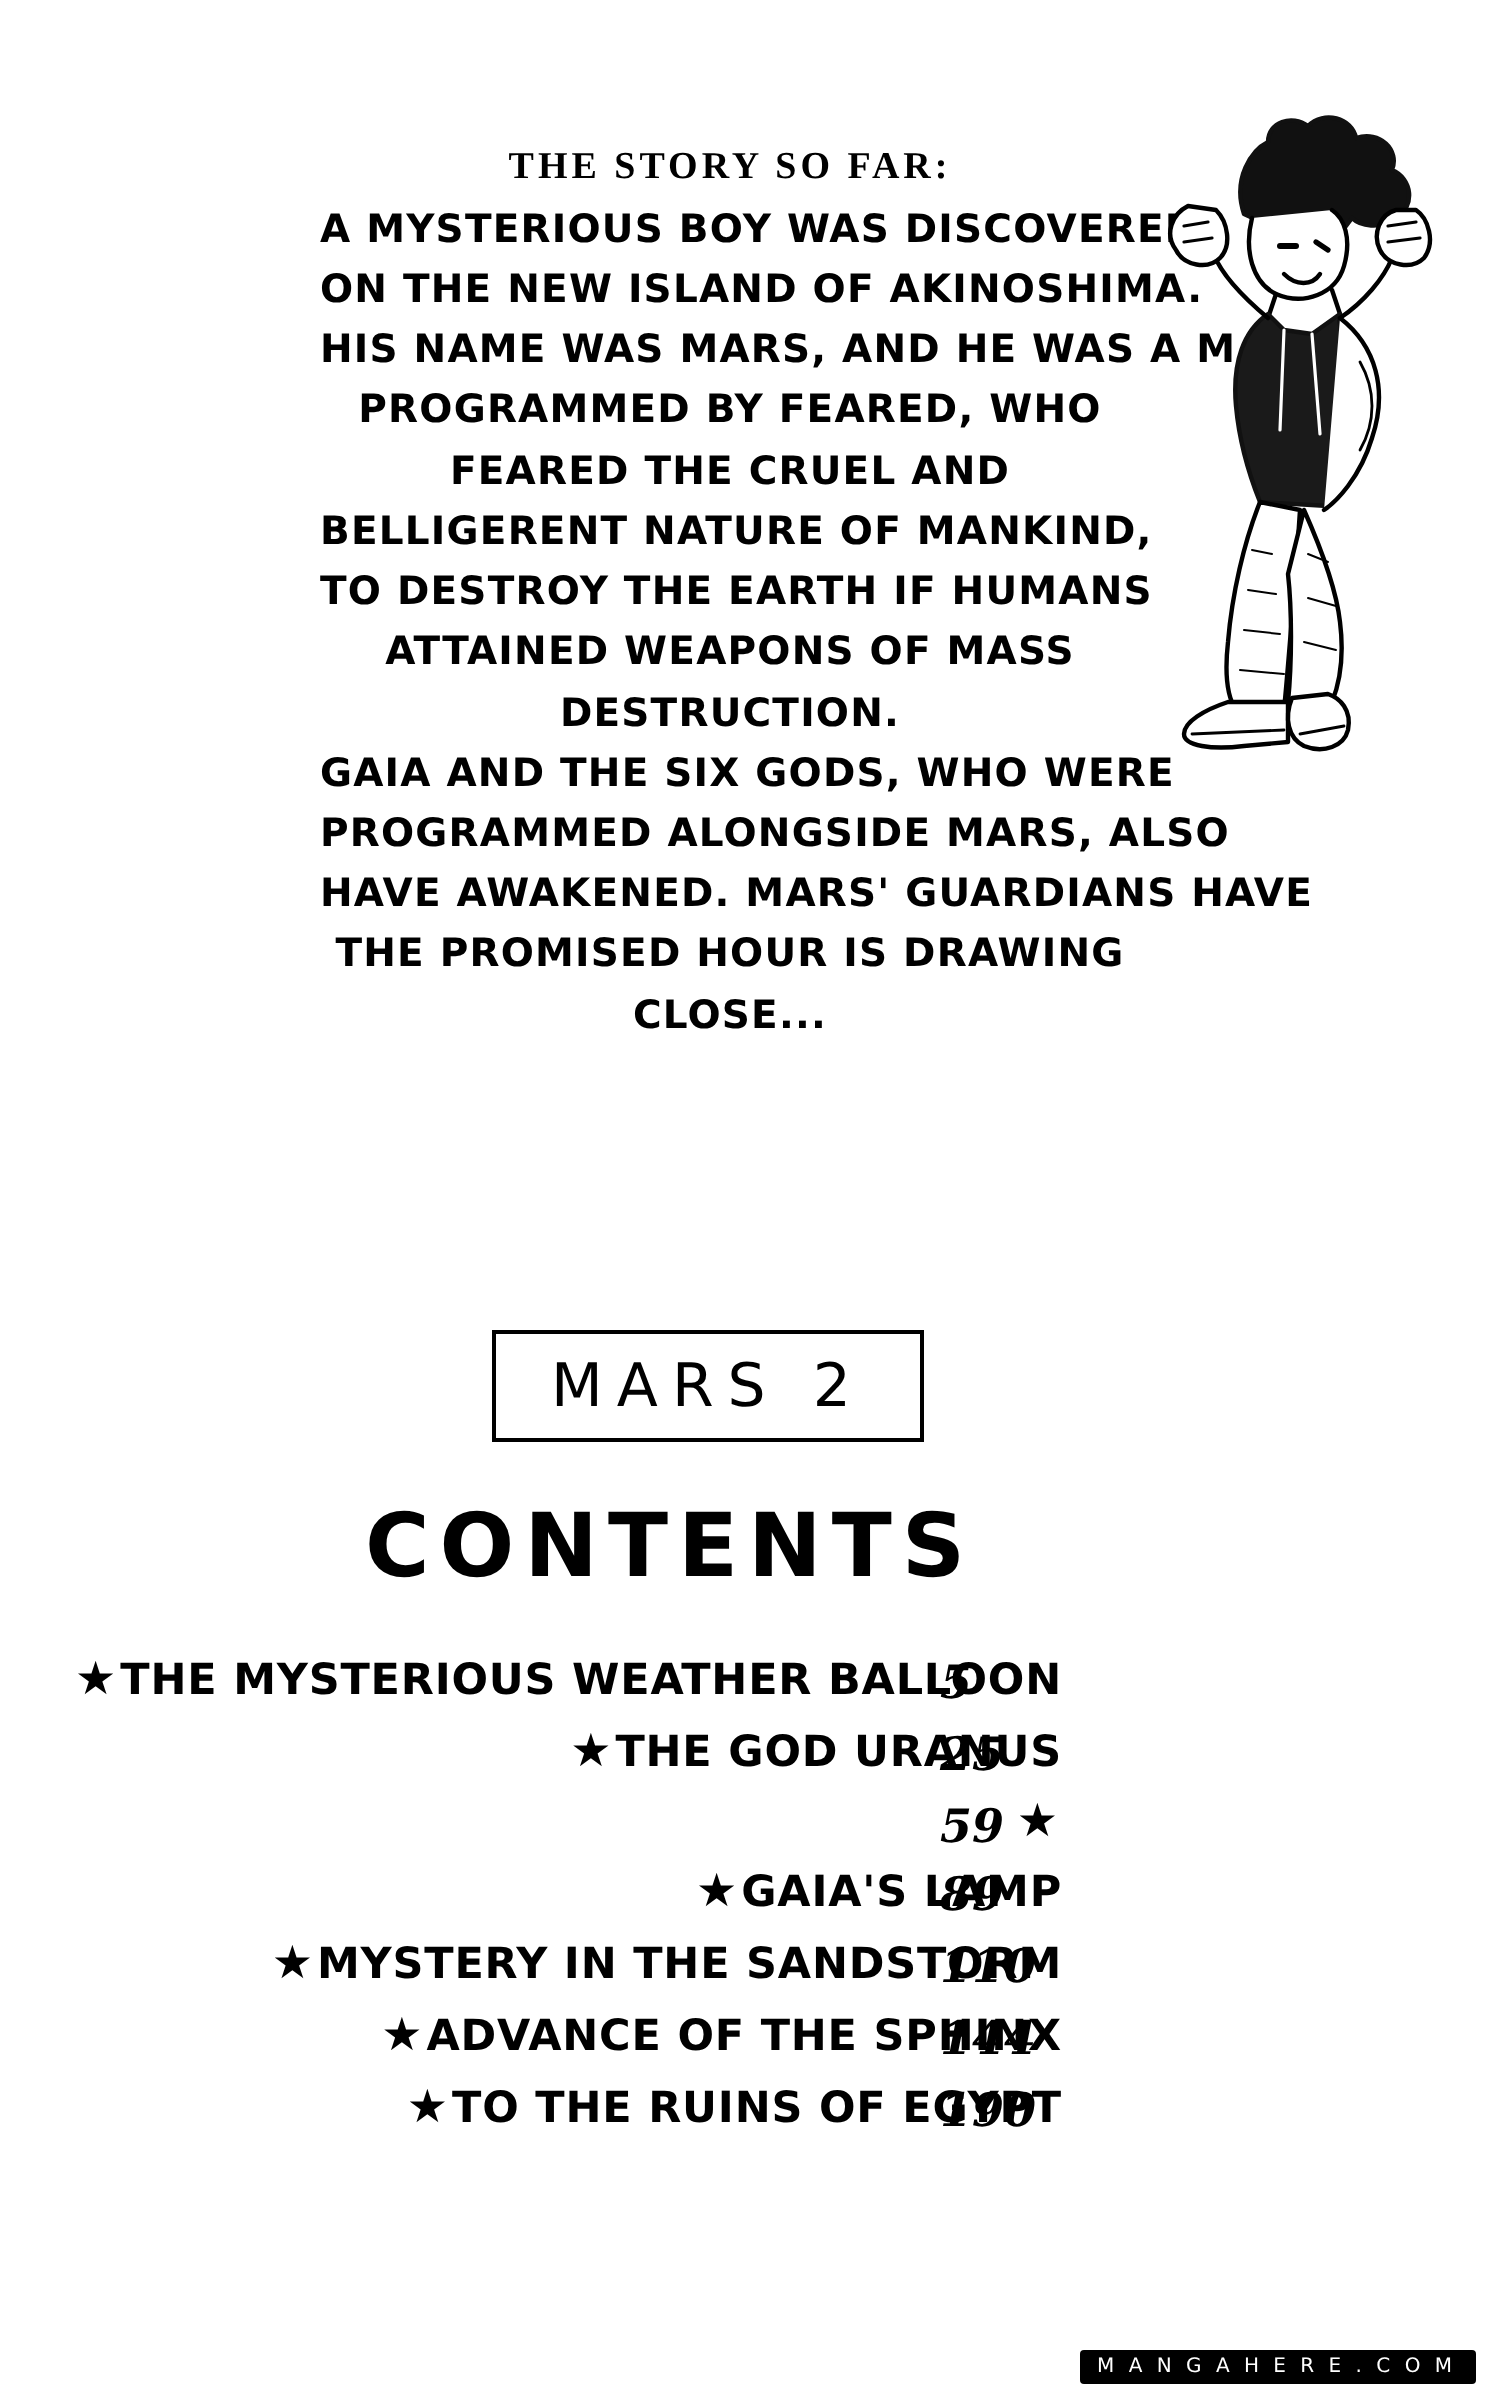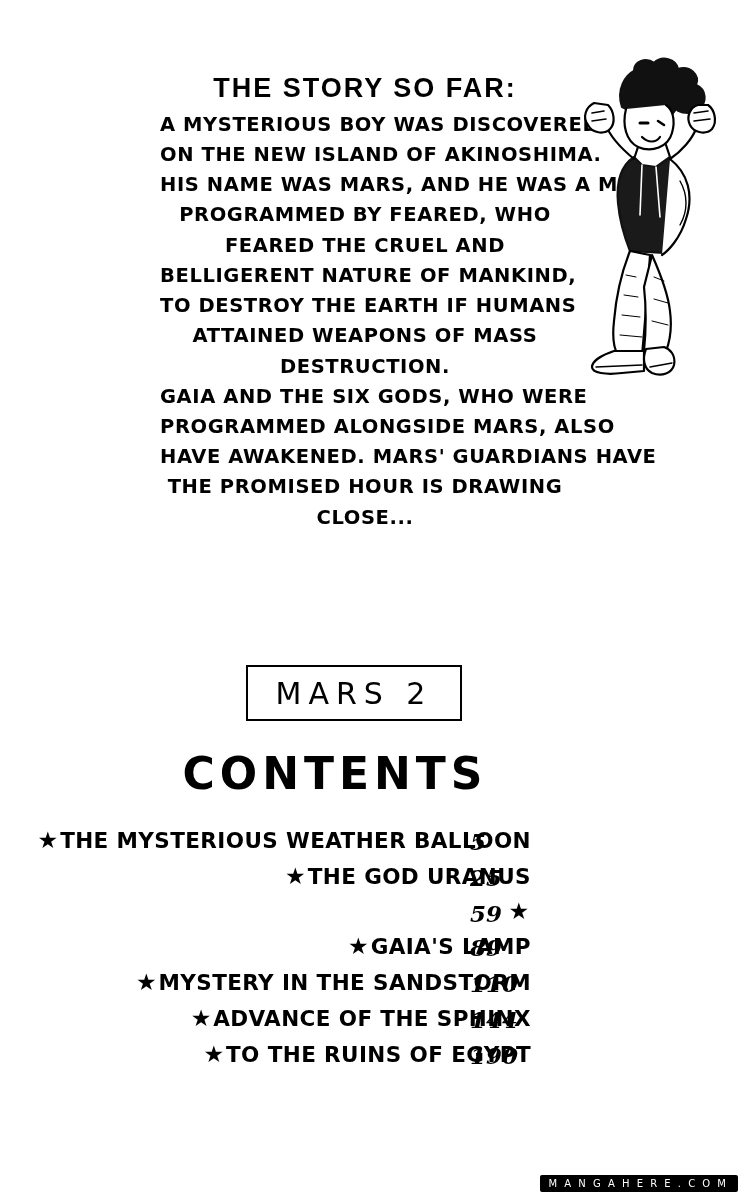--- a/index.html
+++ b/index.html
@@ -18,22 +18,22 @@
 
   
   #story {
     position: absolute;
     left: 160px;
     top: 72px;
     width: 410px;
     text-align: center;
   }
   #story-heading {
-    font-family: Liberation Sans, sans-serif;
-    font-size: 27px;
+    font-family: Liberation Serif, serif;
+    font-size: 19px;
     font-weight: 700;
     letter-spacing: 2px;
     line-height: 1.25;
     margin-bottom: 4px;
   }
   .story-line {
     font-family: "DejaVu Sans", sans-serif;
     font-size: 19.5px;
     font-weight: 600;
     letter-spacing: 0.6px;

